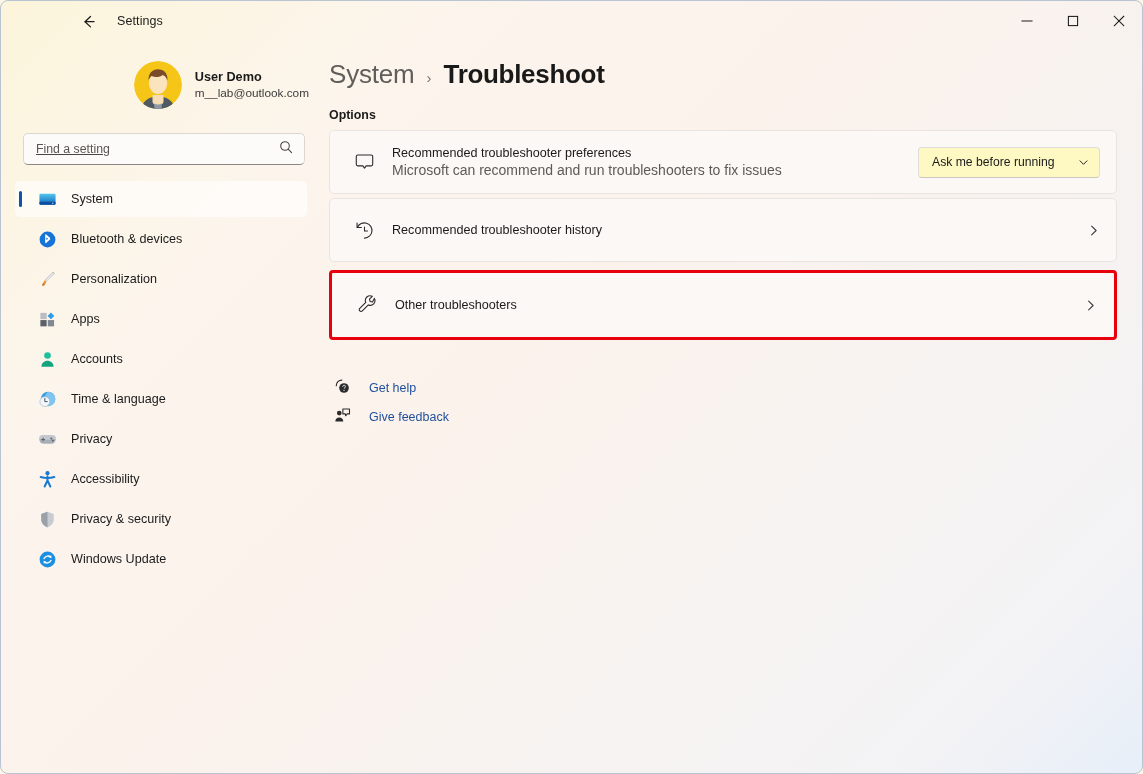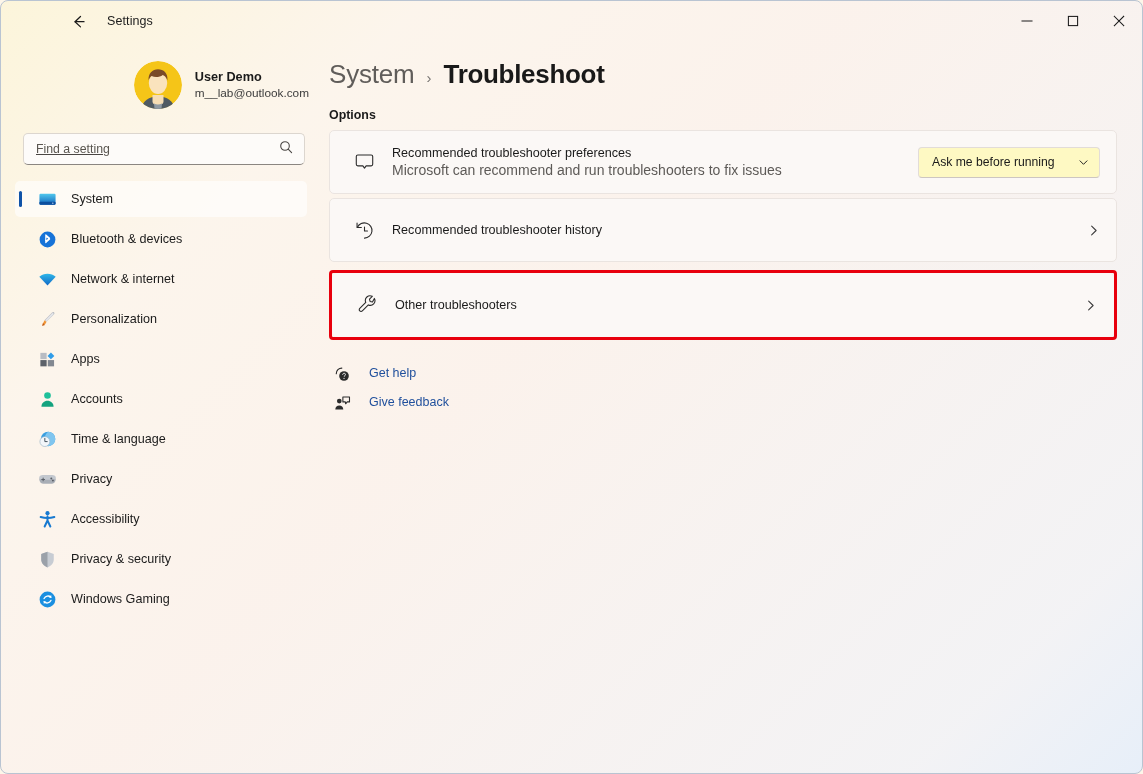--- a/index.html
+++ b/index.html
@@ -14,21 +14,21 @@
     width: 1143px; height: 774px;
     background:
       linear-gradient(135deg, rgba(252,245,218,0.95) 0%, rgba(253,247,236,0.6) 22%, rgba(252,243,236,0.2) 45%, rgba(236,243,252,0.55) 88%, rgba(226,238,252,0.8) 100%),
       #fbf2ec;
     border: 1px solid #b9c4d2;
     border-radius: 8px;
     overflow: hidden;
   }
   
   #titlebar {
-    position: absolute; top: 0; left: 4px; right: 0; height: 40px;
+    position: absolute; top: 0; left: 14px; right: 0; height: 40px;
     display: flex; align-items: center;
     z-index: 20;
     padding-left: 48px;
   }
   .back-btn {
     width: 34px; height: 30px; margin-left: 8px;
     display: flex; align-items: center; justify-content: center;
     border-radius: 5px; cursor: pointer;
   }
   .titlebar-title {
@@ -168,21 +168,21 @@
   .highlight-wrap {
     border: 3px solid #e8000d;
     border-radius: 4px;
     margin: 8px 0 6px 0;
     padding: 0;
   }
   .highlight-wrap > .card { margin-bottom: 0; border-radius: 6px; border-color: transparent; }
 
   .links { margin-top: 26px; padding-left: 3px; }
   .link-row {
-    display: flex; align-items: flex-start; gap: 17px;
+    display: flex; align-items: flex-end; gap: 17px;
     height: 29px; cursor: pointer; width: fit-content;
     padding-right: 6px;
   }
   .link-icon { width: 20px; flex: 0 0 20px; display: flex; align-items: center; justify-content: center; }
   .link-text { font-size: 12.5px; color: #1f4f9c; }
 </style>
 </head>
 <body>
 
 <div id="window">
@@ -266,34 +266,20 @@
       <div class="navitem">
         <span class="navicon">
           <svg width="19" height="19" viewBox="0 0 20 20">
             <circle cx="10" cy="10" r="8.3" fill="#1673d8"></circle>
             <path d="M8.2 6.4l4 3.2-4 3.6V5.2l4 3.4-4 3.4" fill="none" stroke="#fff" stroke-width="1.25" stroke-linejoin="round" stroke-linecap="round"></path>
           </svg>
         </span>
         <span class="navlabel">Bluetooth &amp; devices</span>
       </div>
 
-      <div class="navitem">
-        <span class="navicon">
-          <svg width="19" height="19" viewBox="0 0 20 20">
-            <defs>
-                <linearGradient id="gwifi" x1="0" y1="0" x2="0" y2="1">
-              <stop offset="0" stop-color="#2fb6e8"></stop>
-                  <stop offset="1" stop-color="#1068c6"></stop>
-            </linearGradient>
-              </defs>
-            <path d="M1.4 7.2C3.7 5.1 6.7 4 10 4s6.3 1.1 8.6 3.2L10 16.4z" fill="url(#gwifi)"></path>
-          </svg>
-        </span>
-        <span class="navlabel">Network &amp; internet</span>
-      </div>
 
       <div class="navitem">
         <span class="navicon">
           <svg width="19" height="19" viewBox="0 0 20 20">
             <path d="M16.8 2.3c.7.7.7 1.6.1 2.2L9 12.4 7.1 10.5 14.8 2.5c.6-.6 1.4-.7 2 -.2z" fill="#b9bcc2"></path>
             <path d="M15.3 2.9l1.4 1.4-7.5 7.7-1.4-1.4z" fill="#e3e5e9"></path>
             <path d="M6.9 10.7l2 2-1.4 2.3-2.6.9.8-2.7z" fill="#f09433"></path>
             <path d="M5.2 13.6l-.9 3.2 3.1-1z" fill="#c45c12"></path>
           </svg>
         </span>
@@ -370,21 +356,21 @@
 
       <div class="navitem">
         <span class="navicon">
           <svg width="19" height="19" viewBox="0 0 20 20">
             <circle cx="10" cy="10" r="8.3" fill="#1b8fe0"></circle>
             <path d="M13.6 7.6A4.5 4.5 0 006.4 9" stroke="#fff" stroke-width="1.4" fill="none" stroke-linecap="round"></path>
             <path d="M6.4 12.4a4.5 4.5 0 007.2-1.4" stroke="#fff" stroke-width="1.4" fill="none" stroke-linecap="round"></path>
             <path d="M13.9 5.2v2.7h-2.7zM6.1 14.8v-2.7h2.7z" fill="#fff"></path>
           </svg>
         </span>
-        <span class="navlabel">Windows Gaming</span>
+        <span class="navlabel">Windows Update</span>
       </div>
 
     </div>
   </div>
 
   <div id="main">
 
     <div class="breadcrumb">
       <span class="crumb-parent">System</span>
       <span class="crumb-sep">›</span>

